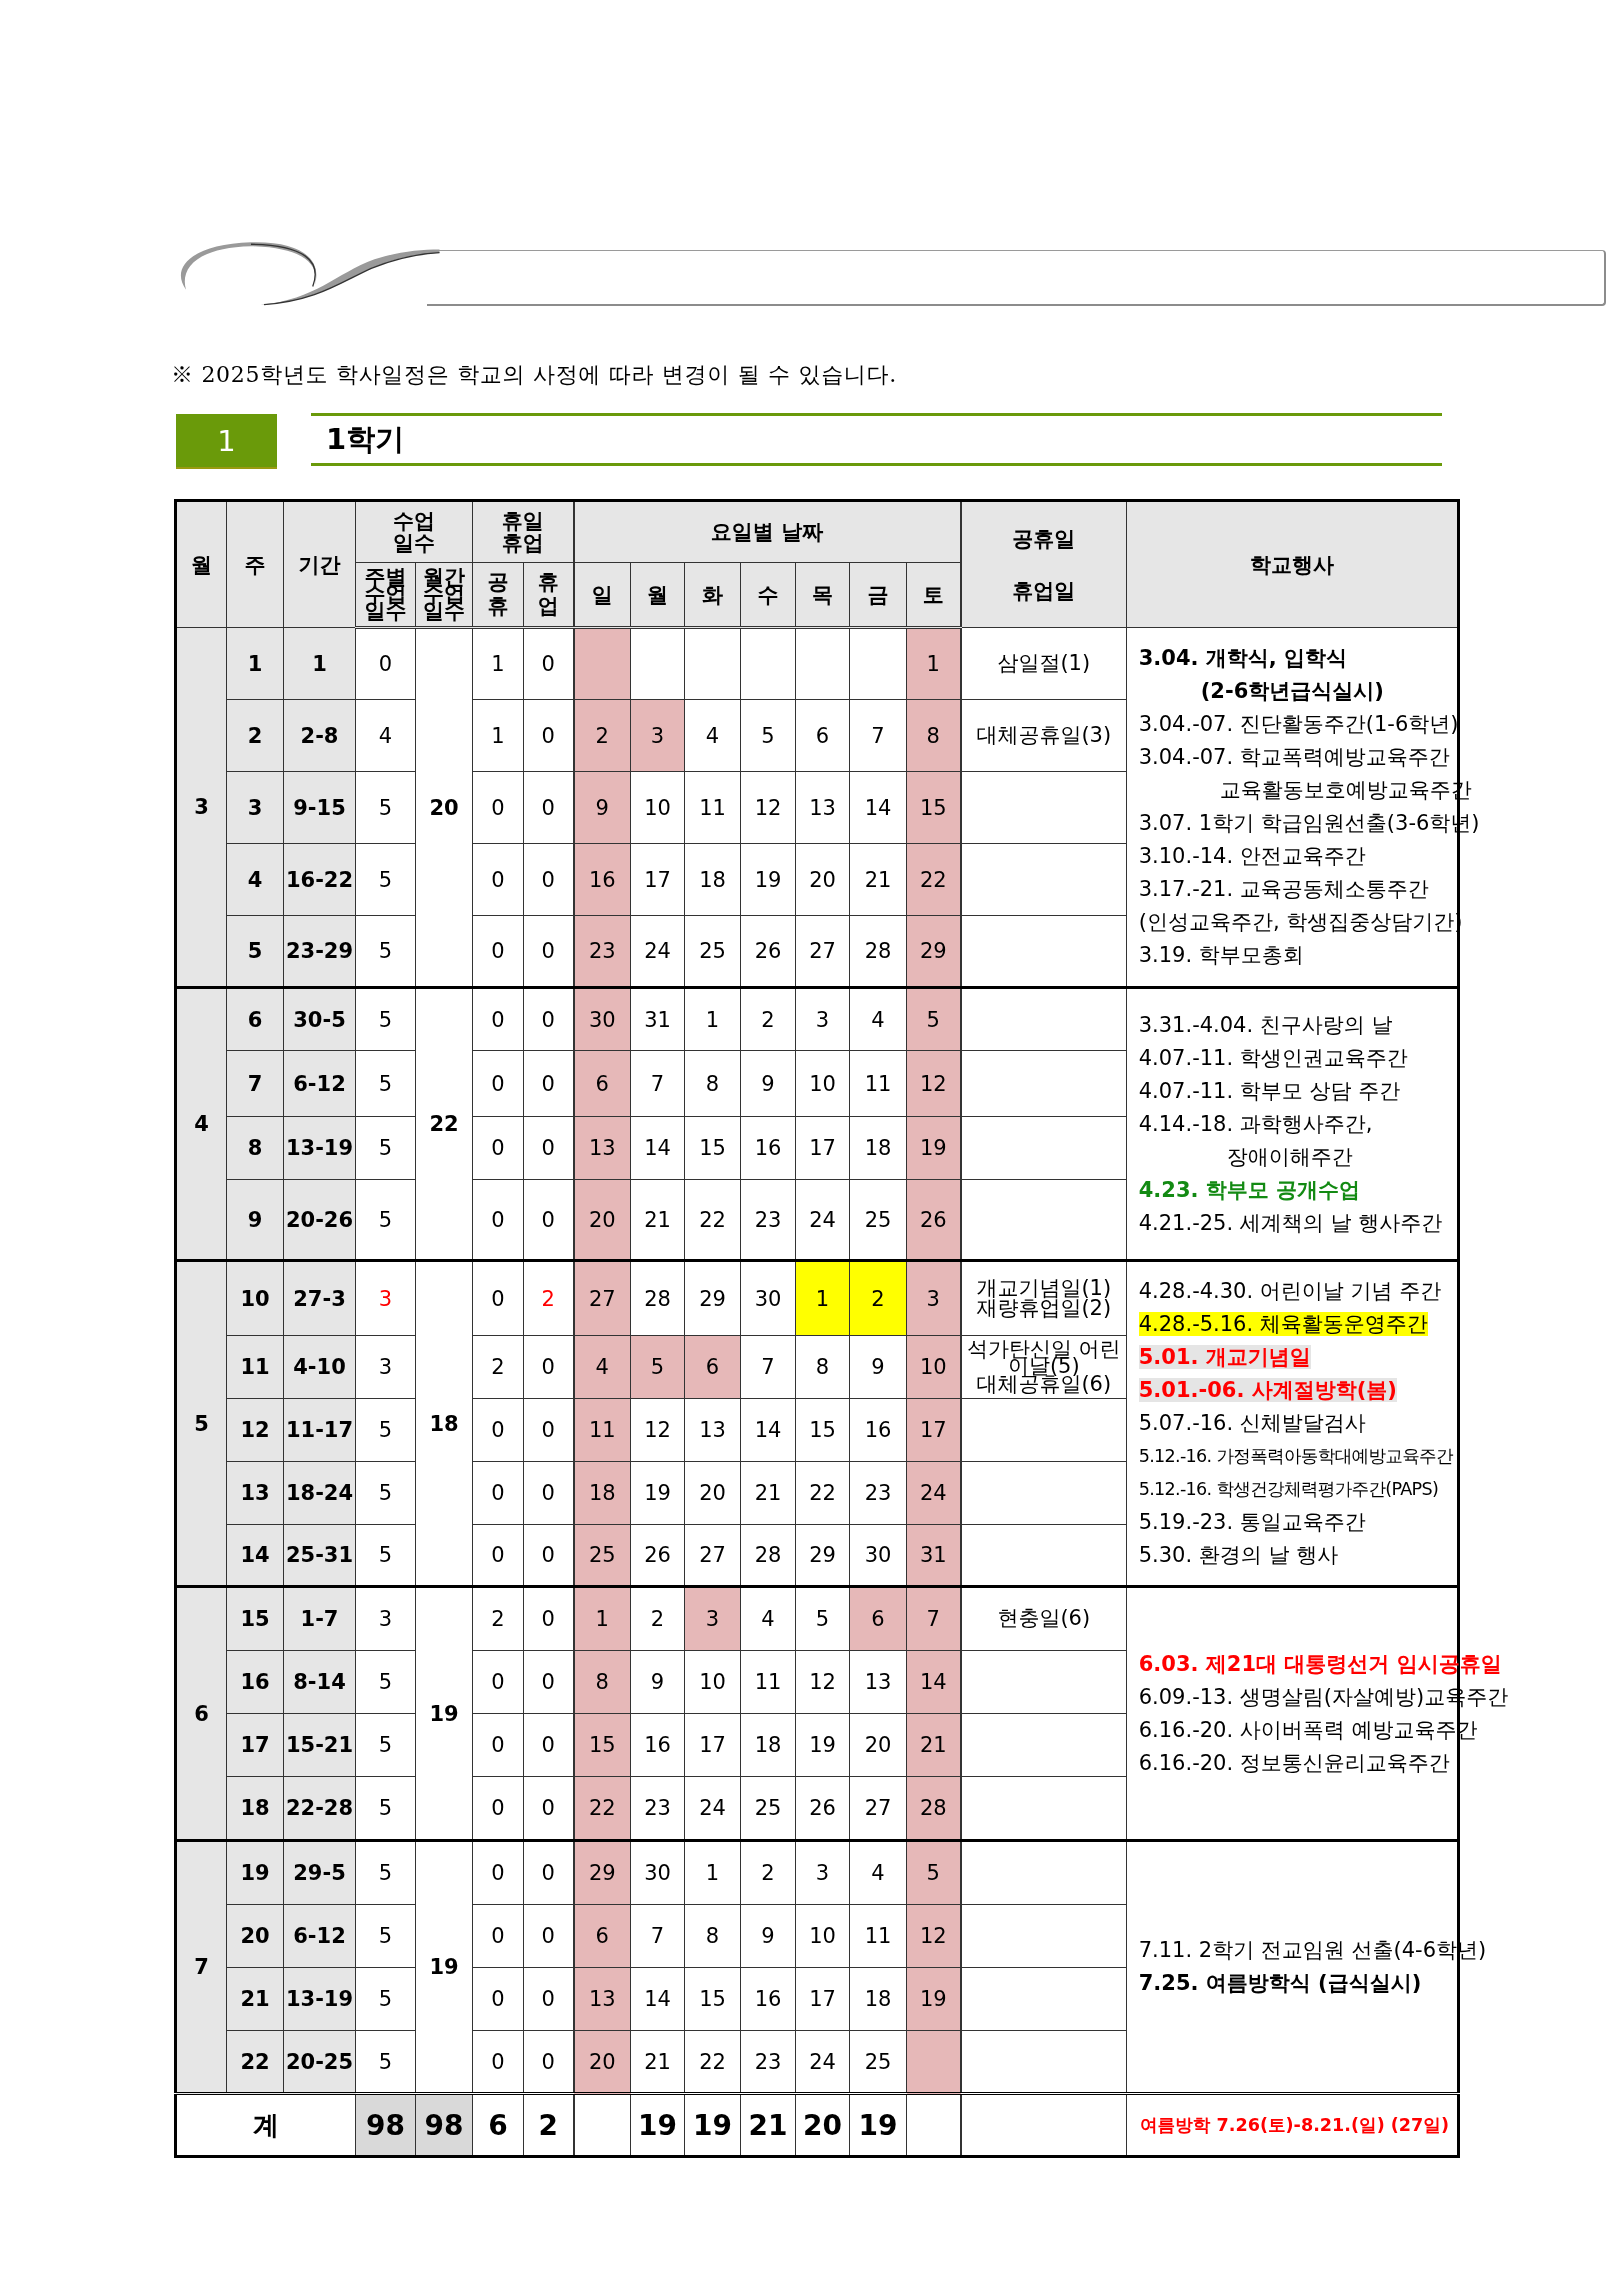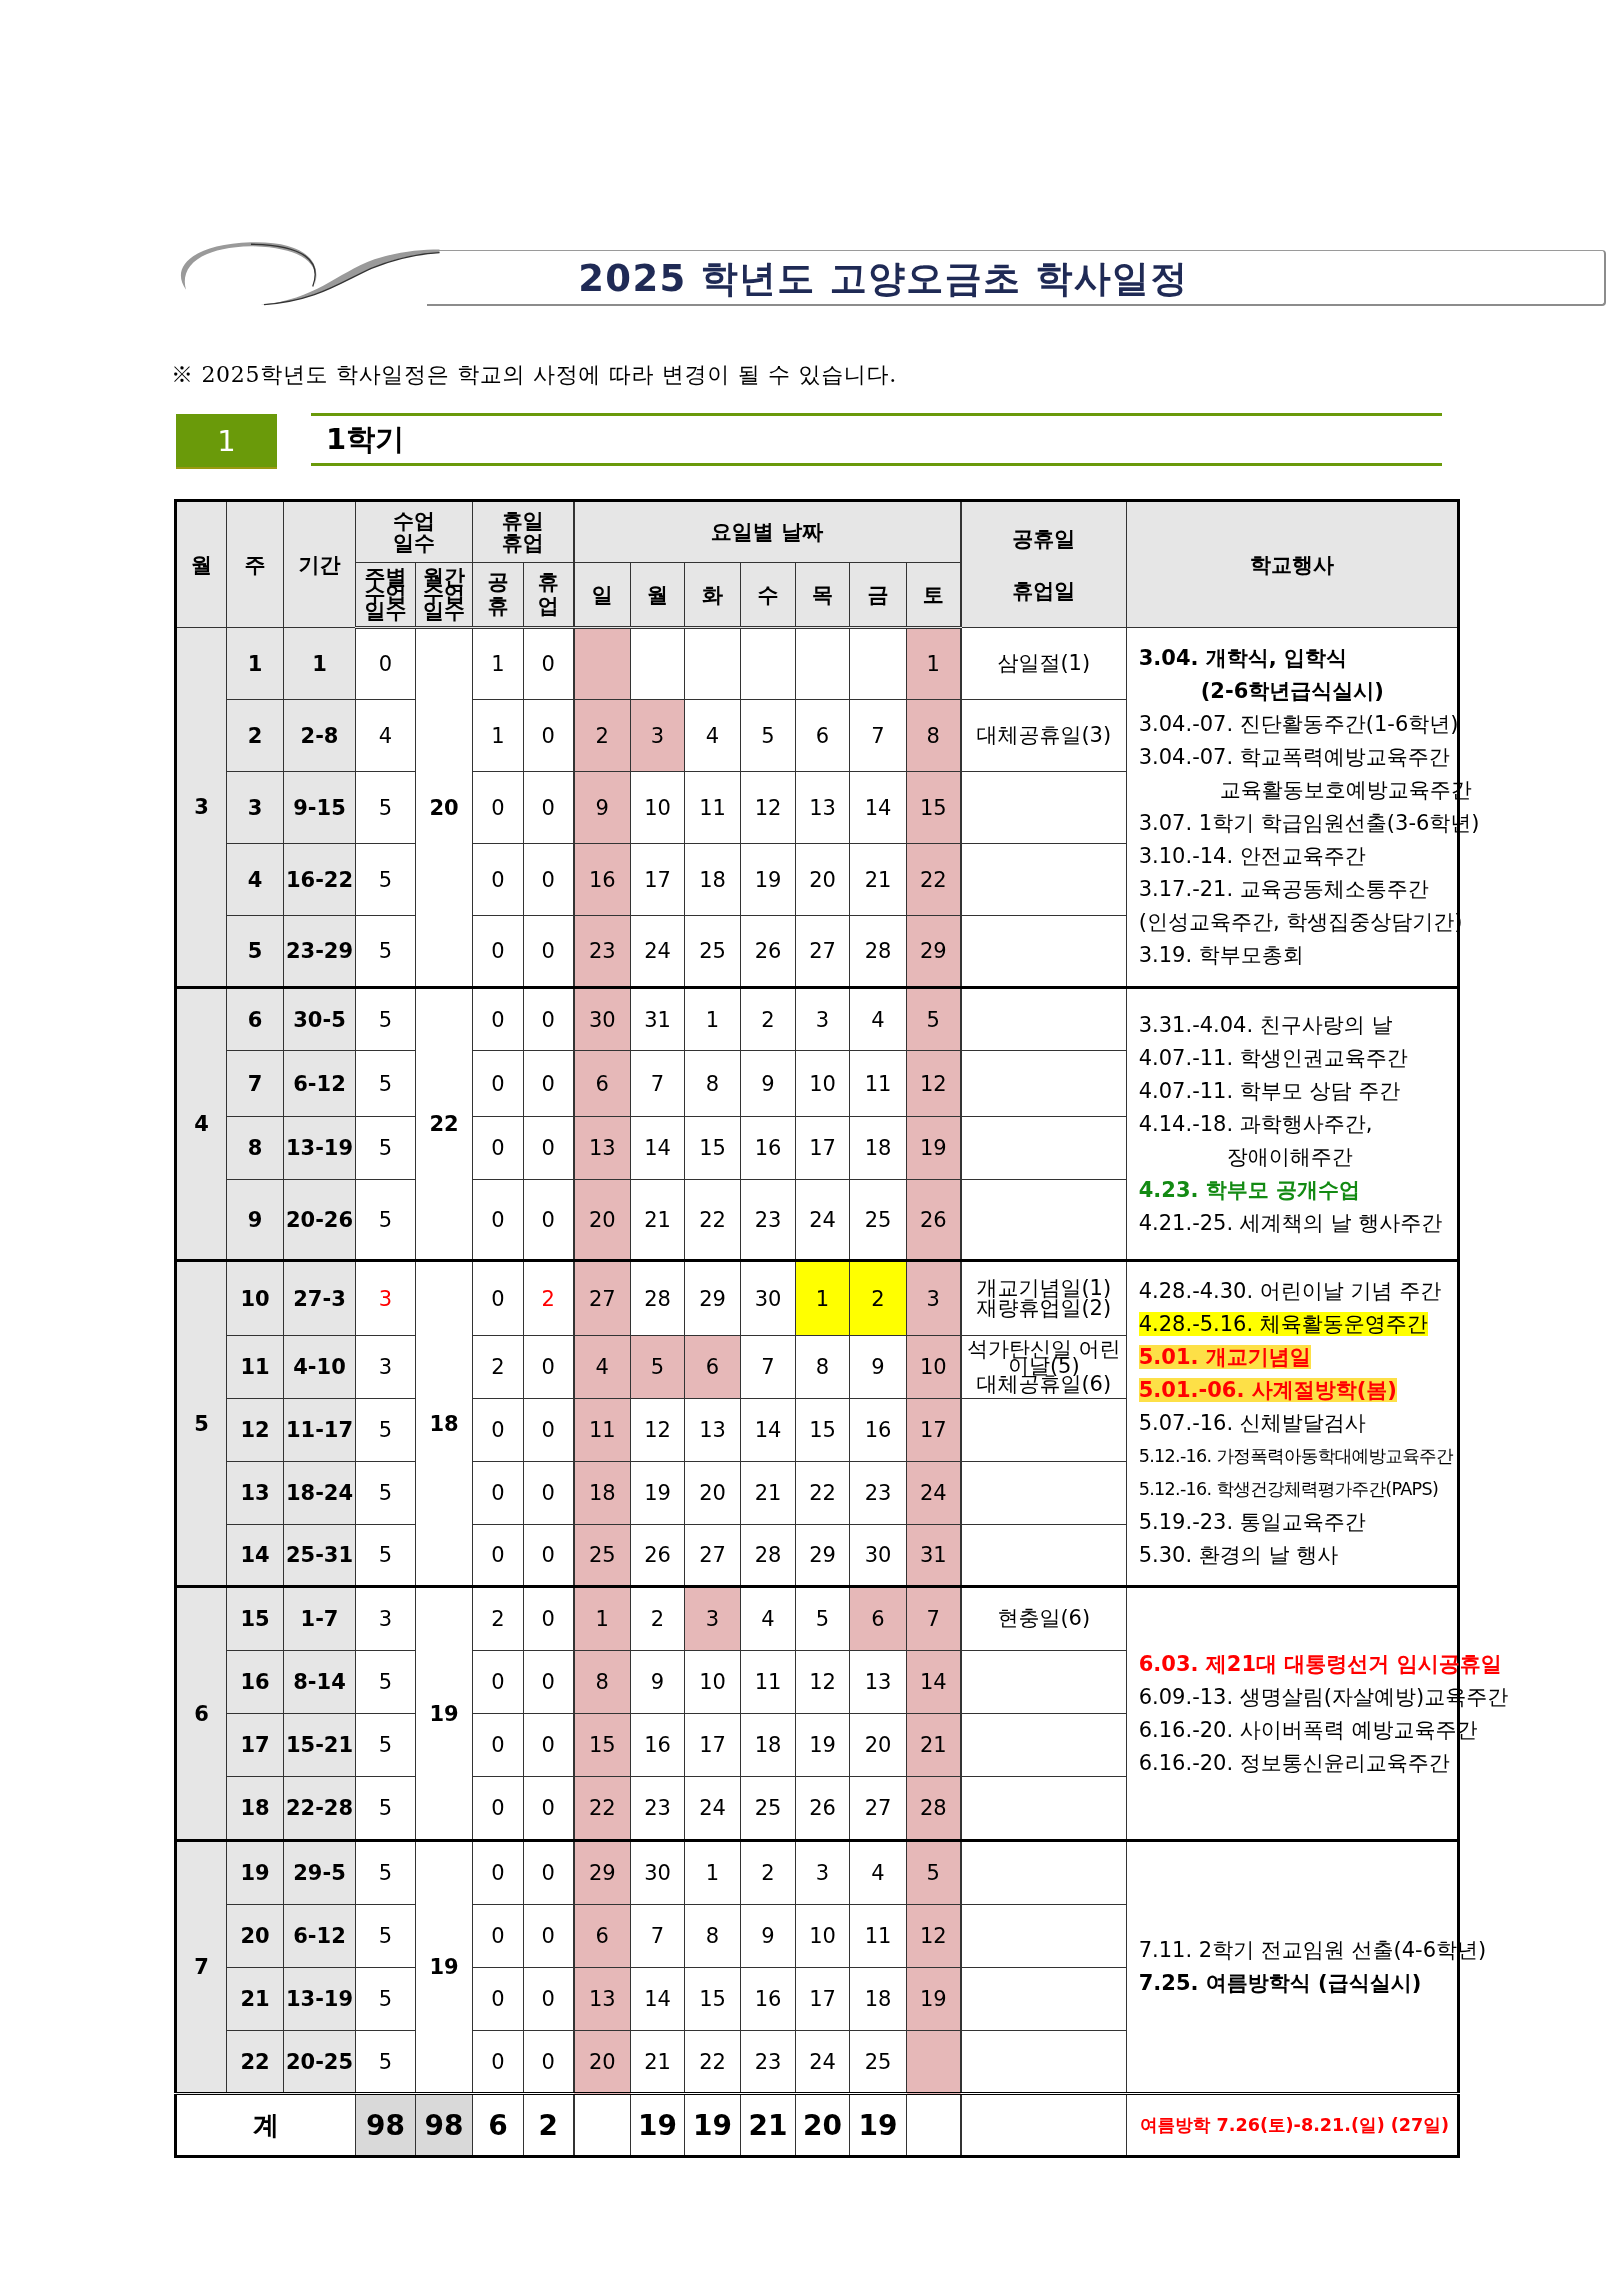--- a/index.html
+++ b/index.html
@@ -40,40 +40,39 @@
   .holiday-cell.small { font-size:21px; line-height:17.6px; }
   .events { text-align:left !important; vertical-align:middle; padding:5.2px 0 5.2px 11.7px !important; font-size:19px; line-height:33px; }
   .ev { display:block; white-space:nowrap; }
   .ev.blue { color:#000000; font-weight:bold; }
   .ev.green { color:#138a13; font-weight:bold; }
   .ev.red { color:#ff0000; font-weight:bold; }
   .ev.indent { padding-left:62px; }
   .ev.indent2 { padding-left:81px; }
   .ev.indent3 { padding-left:88px; }
   .hl-yellow { background:#ffff00; }
-  .hl-grey { background:#fde047; }
+  .hl-grey { background:#e5e5e5; }
   .ev.compact { font-size:17.6px; letter-spacing:-0.7px; }
 
   .total-row td { border-top:3.9px double #000 !important; height:60px; font-weight:bold; font-size:28px; }
   .total-label { font-size:26px !important; }
   .total-note { color:#ff0000; font-size:17.6px !important; text-align:left !important; padding-left:13px !important; }
   .grey2 { background:#d9d9d9; }
 </style>
 </head>
 <body>
 
 <div class="banner">
   <svg class="banner-swoosh" viewBox="0 0 420 120" width="274" height="78">
     <path d="M 30 95 C 5 60, 40 25, 130 22 C 210 20, 240 50, 228 88 C 236 55, 210 30, 130 28 C 50 30, 20 60, 30 95 Z" fill="#9a9a9a"></path>
     <path d="M 225 90 C 240 50, 210 26, 130 25" stroke="#333" stroke-width="2" fill="none"></path>
     <path d="M 145 118 C 230 110, 260 70, 320 48 C 360 36, 390 33, 420 33 L 420 38 C 380 40, 350 48, 315 62 C 265 85, 230 112, 150 118 Z" fill="#9a9a9a"></path>
     <path d="M 150 118 C 230 112, 265 85, 315 62 C 350 48, 380 40, 420 38" stroke="#333" stroke-width="2" fill="none"></path>
   </svg>
   <div class="banner-box"></div>
-  <div class="banner-title">2025 학년도 고양오금초 학사일정</div>
 </div>
 
 <div class="notice">※ 2025학년도 학사일정은 학교의 사정에 따라 변경이 될 수 있습니다.</div>
 
 <div class="sec-badge">1</div>
 <div class="sec-line-top"></div>
 <div class="sec-title">1학기</div>
 <div class="sec-line-bot"></div>
 
 <table class="tbl">

